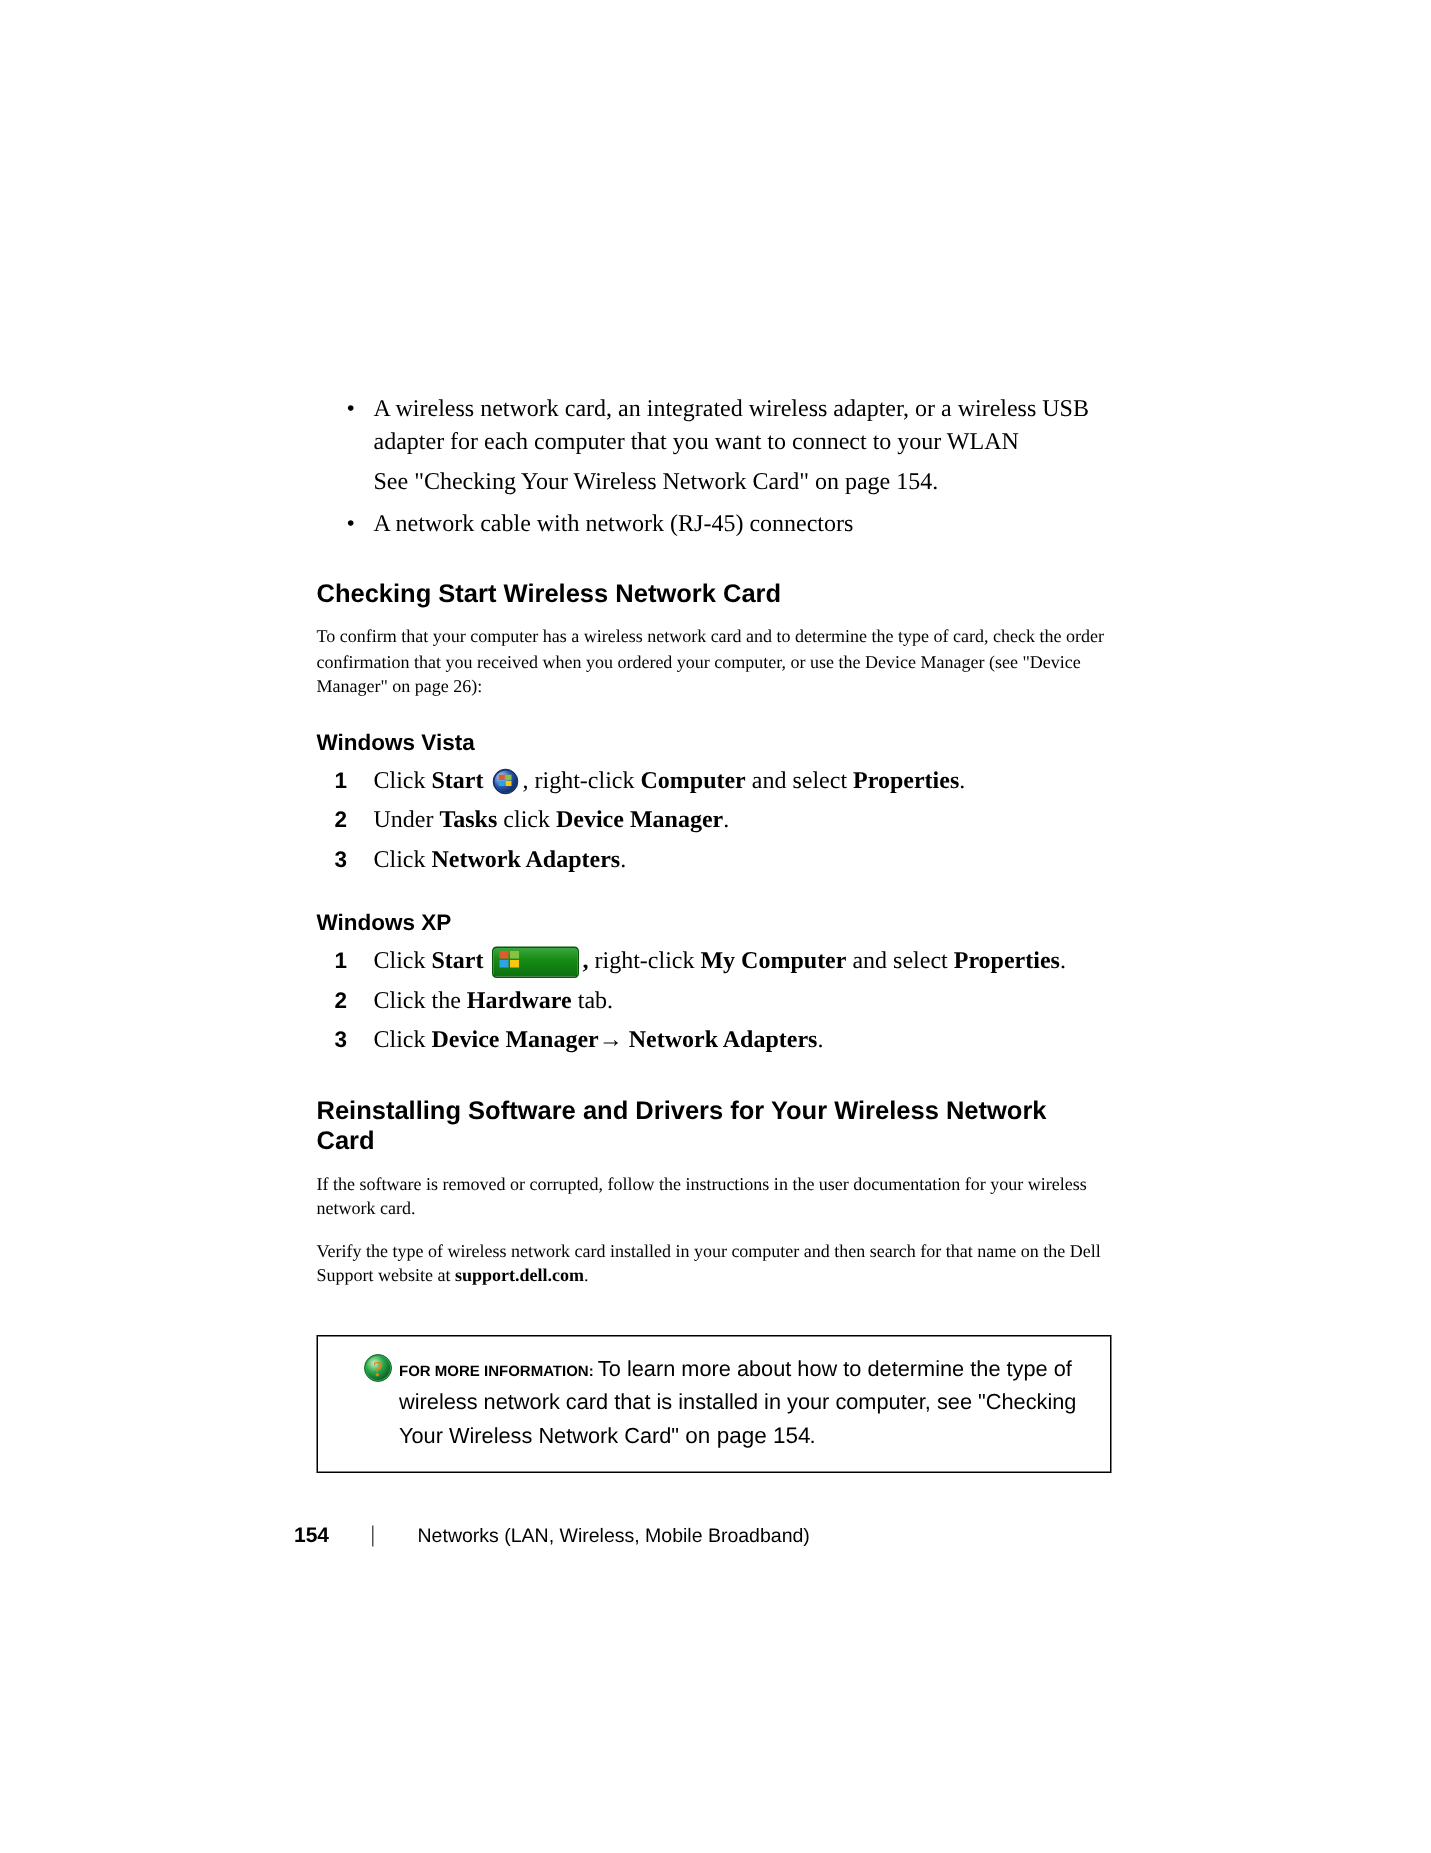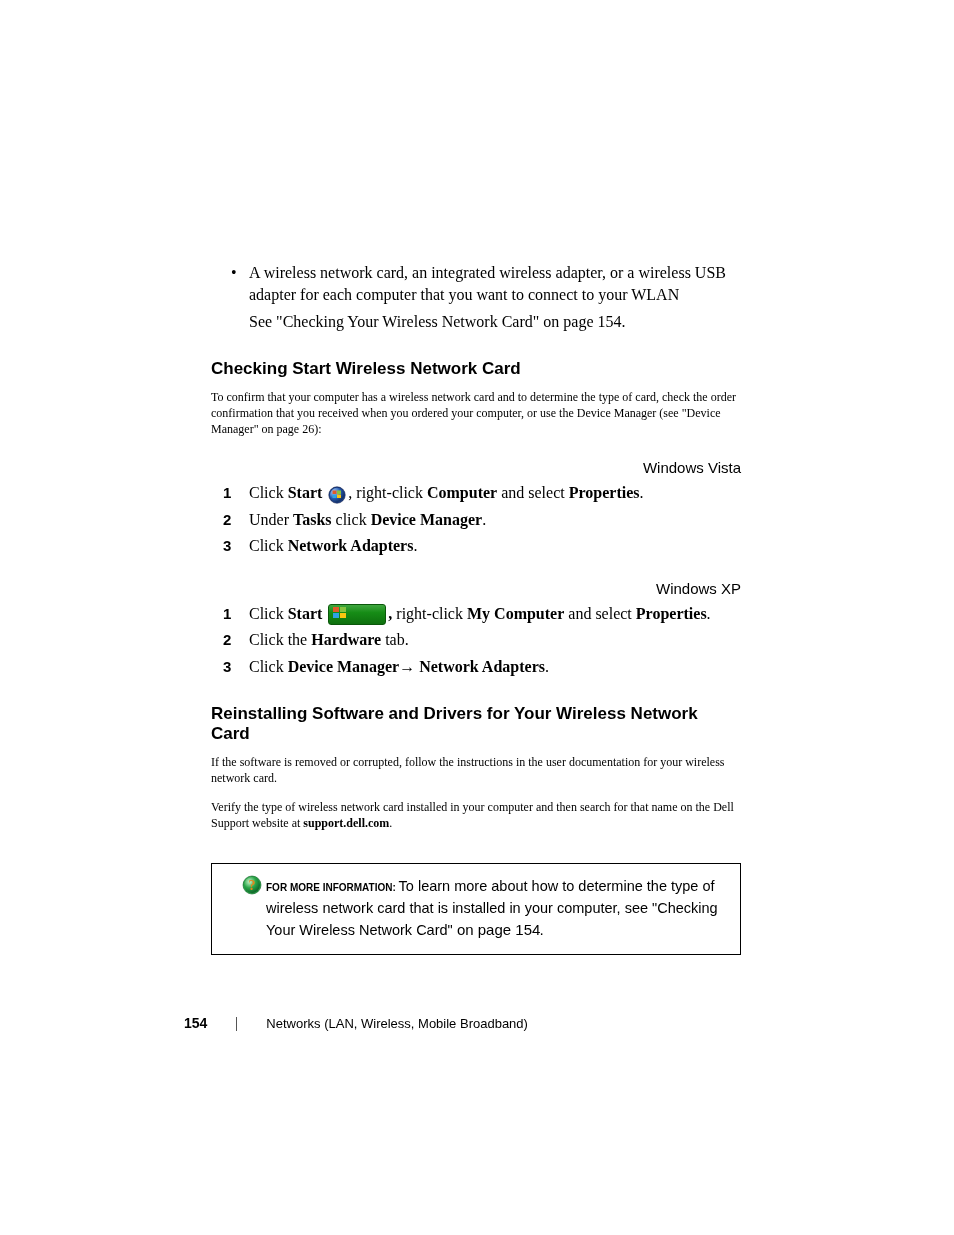--- a/index.html
+++ b/index.html
@@ -46,24 +46,23 @@
     line-height: 1.35;
   }
   h3.section {
     font-family: "Helvetica Neue", Helvetica, Arial, sans-serif;
     font-weight: bold;
     font-size: 17px;
     margin: 26px 0 10px 0;
   }
   h4.subsection {
     font-family: "Helvetica Neue", Helvetica, Arial, sans-serif;
-    font-weight: normal;
+    font-weight: bold;
     font-size: 15px;
     margin: 22px 0 6px 0;
-    text-align: right;
   }
   p.body {
     font-size: 12px;
     line-height: 1.35;
     margin: 0 0 12px 0;
   }
   ol.steps {
     list-style: none;
     margin: 0 0 10px 0;
     padding: 0;
@@ -124,21 +123,21 @@
     font-size: 14.5px;
     line-height: 1.5;
   }
   .info-box .info-icon {
     position: absolute;
     left: 30px;
     top: 11px;
   }
   .footer {
     position: absolute;
-    left: 184px;
+    left: 196px;
     top: 1015px;
     display: flex;
     align-items: flex-end;
     gap: 29px;
     font-family: "Helvetica Neue", Helvetica, Arial, sans-serif;
     font-size: 13px;
   }
   .footer .pnum {
     font-weight: bold;
     font-size: 14px;
@@ -153,20 +152,23 @@
 </head>
 <body>
 
 <div class="page">
   <div class="content">
 
     <ul class="bullets">
       <li>
         <span>A wireless network card, an integrated wireless adapter, or a wireless USB adapter for each computer that you want to connect to your WLAN</span>
         <div class="sub">See "Checking Your Wireless Network Card" on page 154.</div>
+      </li>
+      <li>
+        <span>A network cable with network (RJ-45) connectors</span>
       </li>
     </ul>
 
     <h3 class="section">Checking Start Wireless Network Card</h3>
     <p class="body">To confirm that your computer has a wireless network card and to determine the type of card, check the order confirmation that you received when you ordered your computer, or use the Device Manager (see "Device Manager" on page 26):</p>
 
     <h4 class="subsection">Windows Vista</h4>
     <ol class="steps">
       <li>
         <span class="num">1</span>

